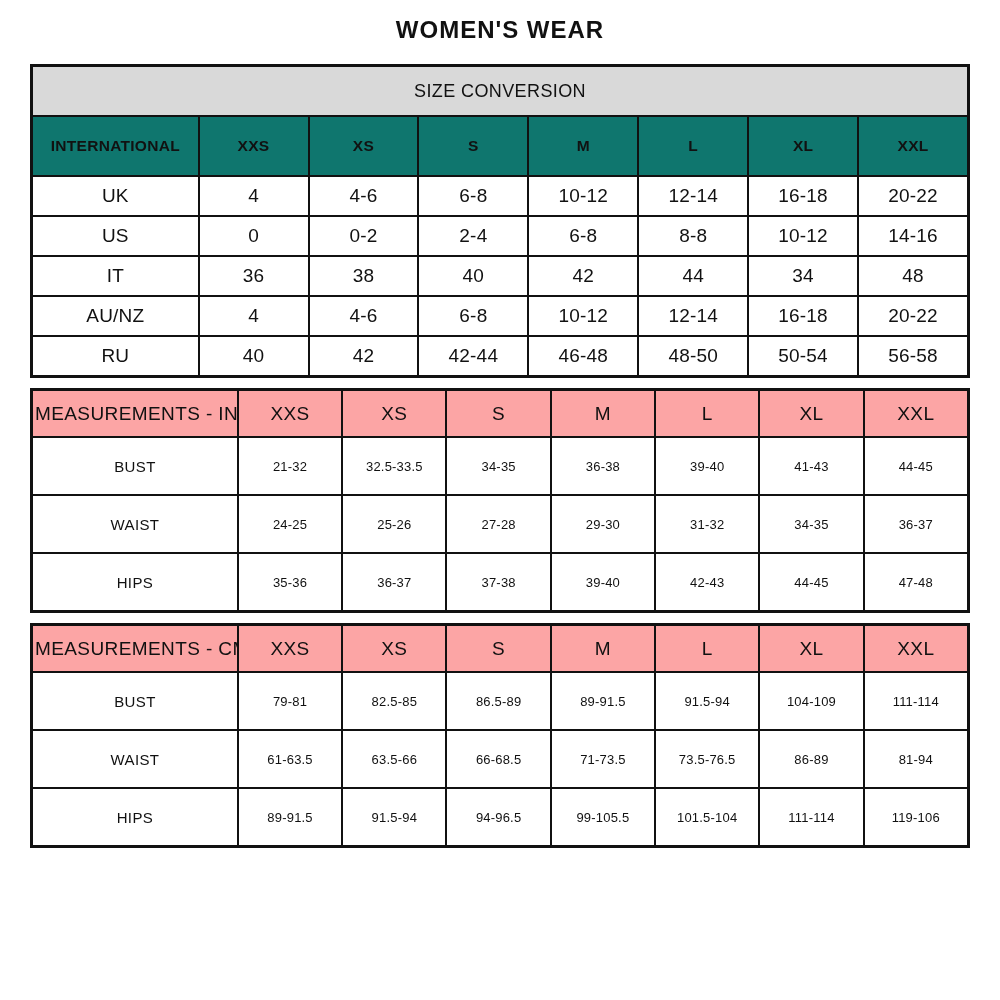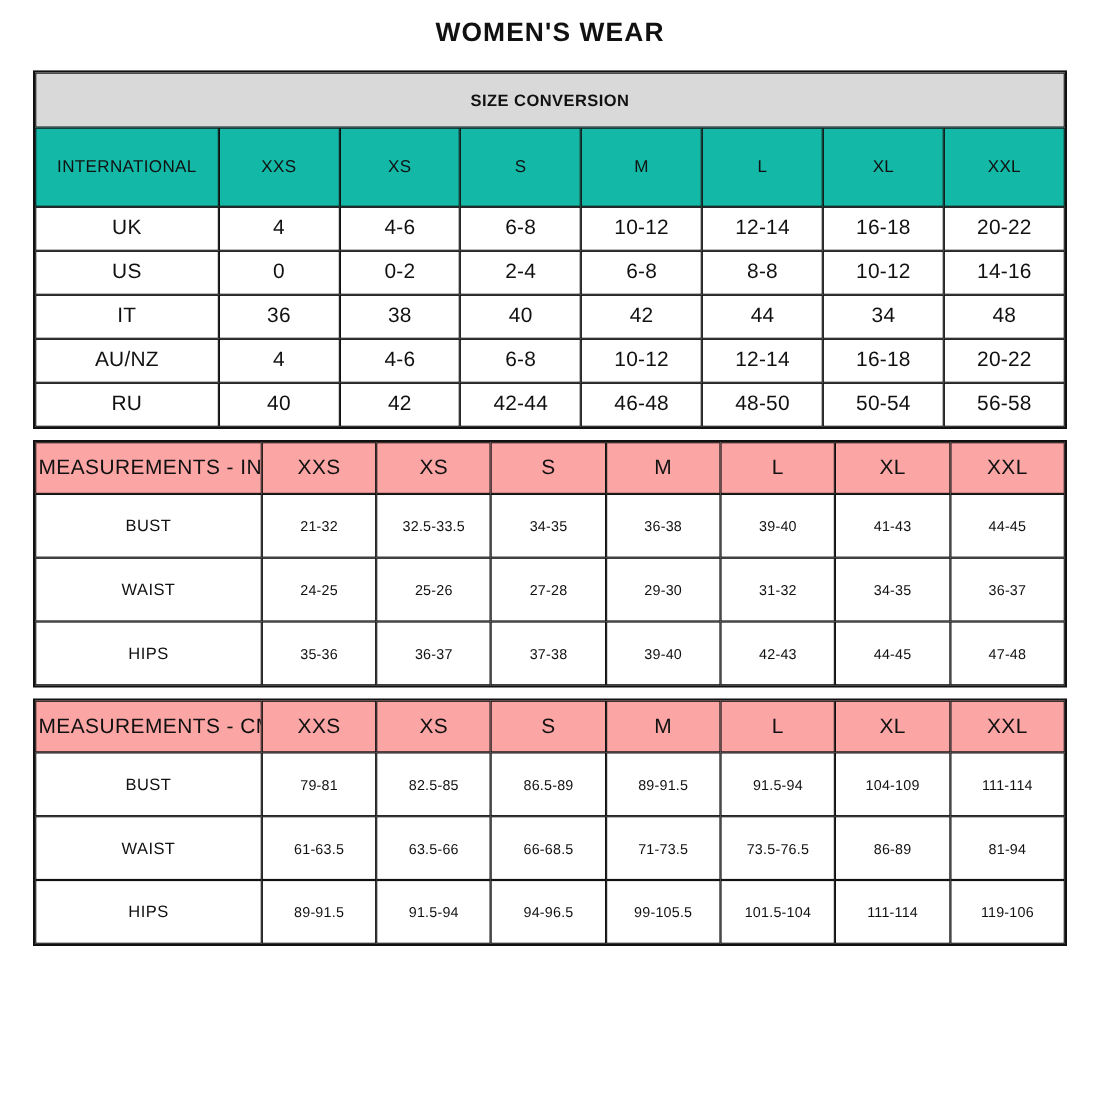--- a/index.html
+++ b/index.html
@@ -38,29 +38,29 @@
     text-align: center;
     vertical-align: middle;
     padding: 2px;
     overflow: hidden;
     white-space: nowrap;
   }
   
   .sc-banner th {
     height: 50px;
     background: #d9d9d9;
-    font-size: 15px;
+    font-size: 18px;
+    font-weight: 400;
+    letter-spacing: 0.4px;
+  }
+  .sc-cols th {
+    height: 60px;
     font-weight: 700;
-    letter-spacing: 0.4px;
-  }
-  .sc-cols th {
-    height: 72px;
-    font-weight: 400;
     font-size: 15.5px;
-    background: #14b8a6;
+    background: #0f766e;
     letter-spacing: 0.3px;
   }
   .sc-row td {
     height: 40px;
     font-size: 19px;
     letter-spacing: 0.2px;
   }
   .sc-label-col { width: 17.8%; }
   .sc-size-col  { width: 11.742%; }
   

